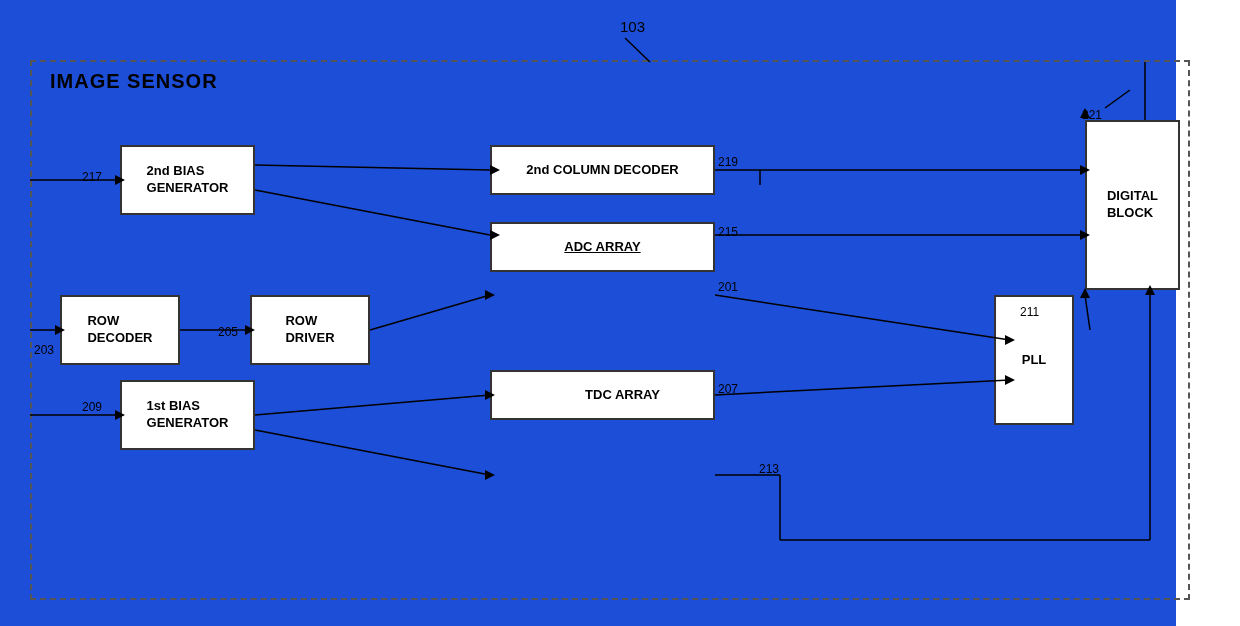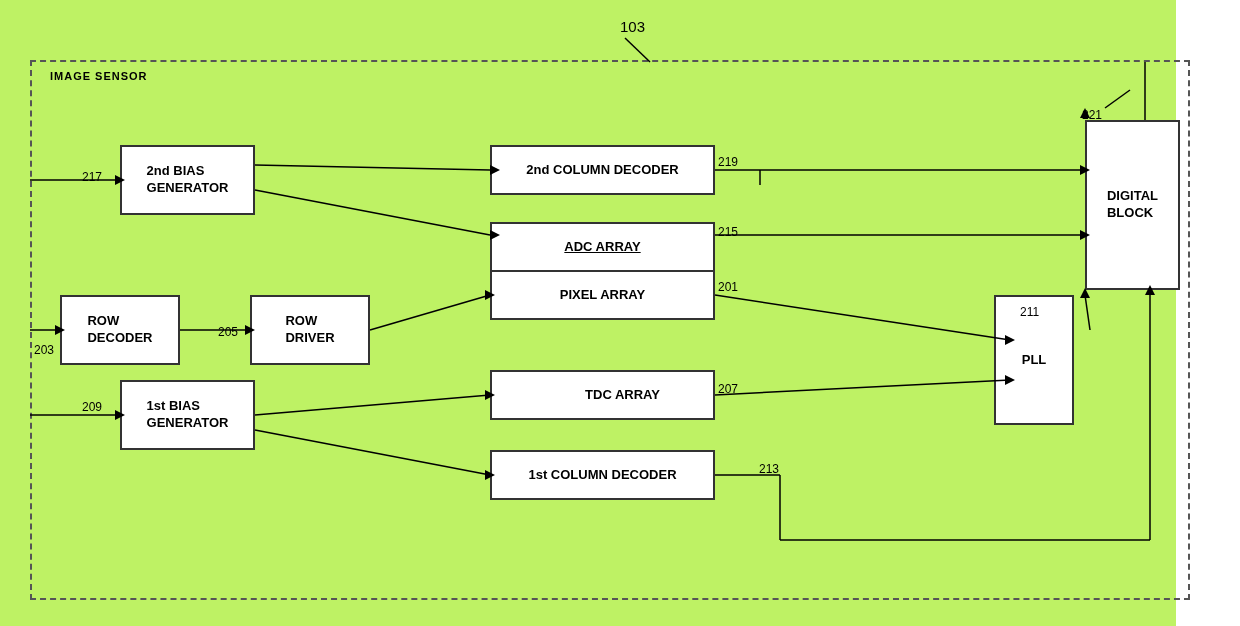--- a/index.html
+++ b/index.html
@@ -10,21 +10,21 @@
       height: 626px;
       overflow: hidden;
       position: relative;
     }
 
     .diagram-container {
       position: absolute;
       top: 0; left: 0;
       width: 1176px;
       height: 626px;
-      background: #bef264;
+      background: #1d4ed8;
     }
 
     
     .ref-103 {
       position: absolute;
       top: 18px;
       left: 620px;
       font-size: 15px;
     }
 
@@ -35,21 +35,21 @@
       left: 30px;
       width: 1160px;
       height: 540px;
       border: 2px dashed #555;
     }
 
     .image-sensor-label {
       position: absolute;
       top: 70px;
       left: 50px;
-      font-size: 11px;
+      font-size: 20px;
       font-weight: bold;
       letter-spacing: 1px;
     }
 
     
     .block {
       position: absolute;
       border: 2px solid #333;
       background: #fff;
       display: flex;
@@ -192,36 +192,30 @@
   <div class="block block-row-dec">
     <span style="white-space:pre-line">ROW
 DECODER</span>
   </div>
 
   <div class="block block-row-driver">
     <span style="white-space:pre-line">ROW
 DRIVER</span>
   </div>
 
-  <div class="block block-pixel">
-    <span>PIXEL ARRAY</span>
-  </div>
 
   <div class="block block-tdc">
     <span>TDC ARRAY</span>
   </div>
 
   <div class="block block-1st-bias">
     <span style="white-space:pre-line">1st BIAS
 GENERATOR</span>
   </div>
 
-  <div class="block block-1st-col-dec">
-    <span>1st COLUMN DECODER</span>
-  </div>
 
   <div class="block block-pll">
     <span>PLL</span>
   </div>
 
   <div class="block block-digital">
     <span style="white-space:pre-line">DIGITAL
 BLOCK</span>
   </div>
 

